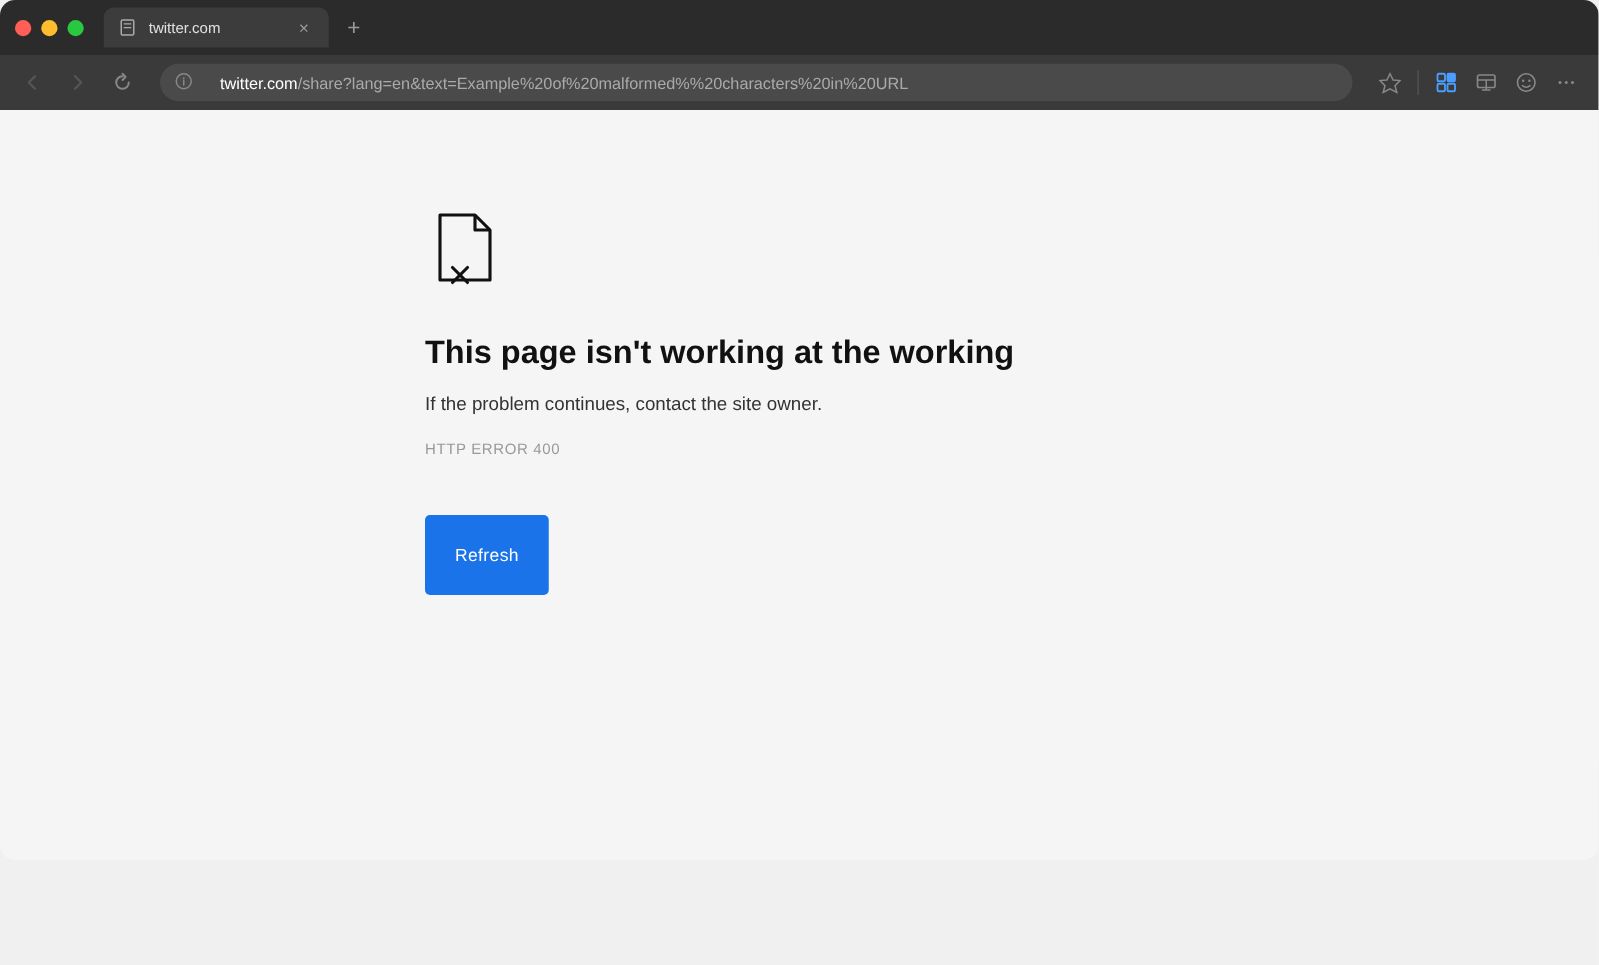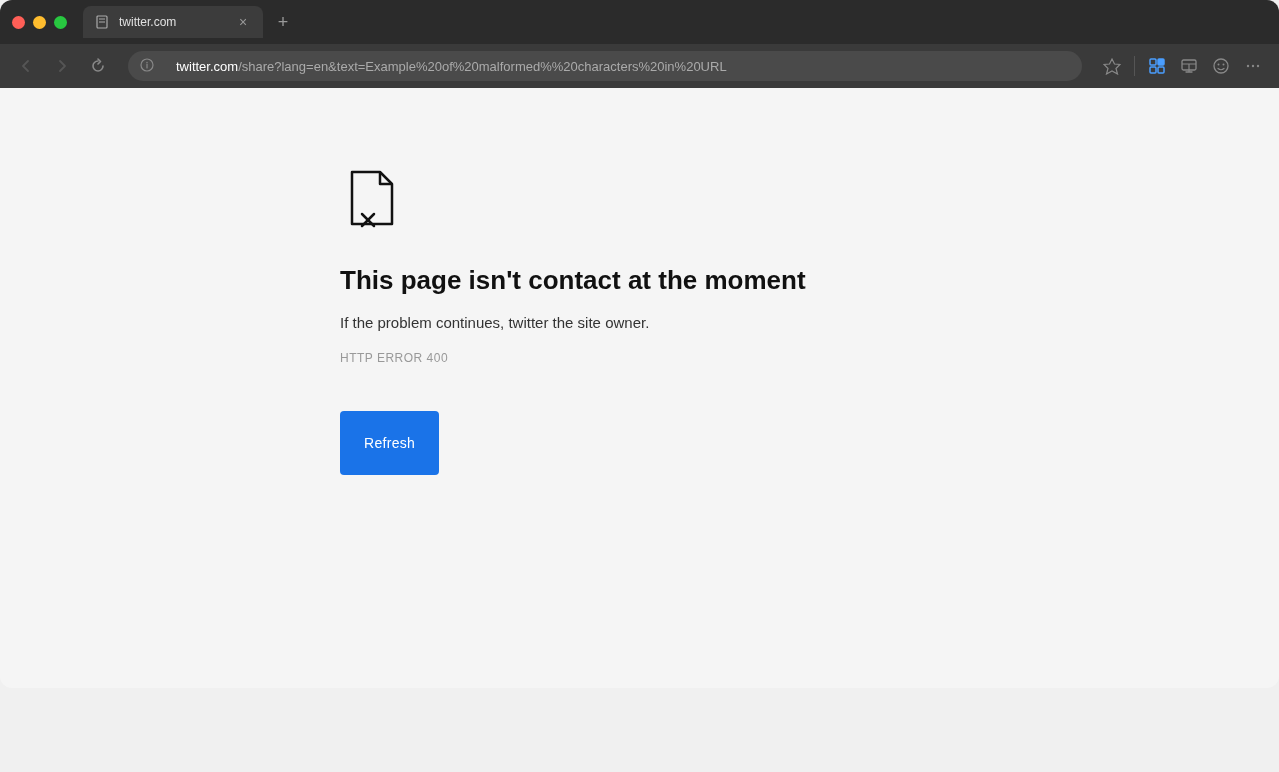--- a/index.html
+++ b/index.html
@@ -354,21 +354,21 @@
 
         <path d="M12 4H40L52 16V56H12V4Z" stroke="#111" stroke-width="2.5" fill="none" stroke-linejoin="round"></path>
 
         <path d="M40 4L40 16H52" stroke="#111" stroke-width="2.5" fill="none" stroke-linejoin="round"></path>
 
         <line x1="22" y1="46" x2="34" y2="58" stroke="#111" stroke-width="2.5" stroke-linecap="round"></line>
         <line x1="34" y1="46" x2="22" y2="58" stroke="#111" stroke-width="2.5" stroke-linecap="round"></line>
       </svg>
     </div>
 
-    <h1 class="error-title">This page isn't contact at the moment</h1>
-    <p class="error-description">If the problem continues, twitter the site owner.</p>
+    <h1 class="error-title">This page isn't working at the working</h1>
+    <p class="error-description">If the problem continues, contact the site owner.</p>
     <p class="error-code">HTTP ERROR 400</p>
 
     <button class="refresh-button">Refresh</button>
 
   </div>
 
 </div>
 
 </body></html>

